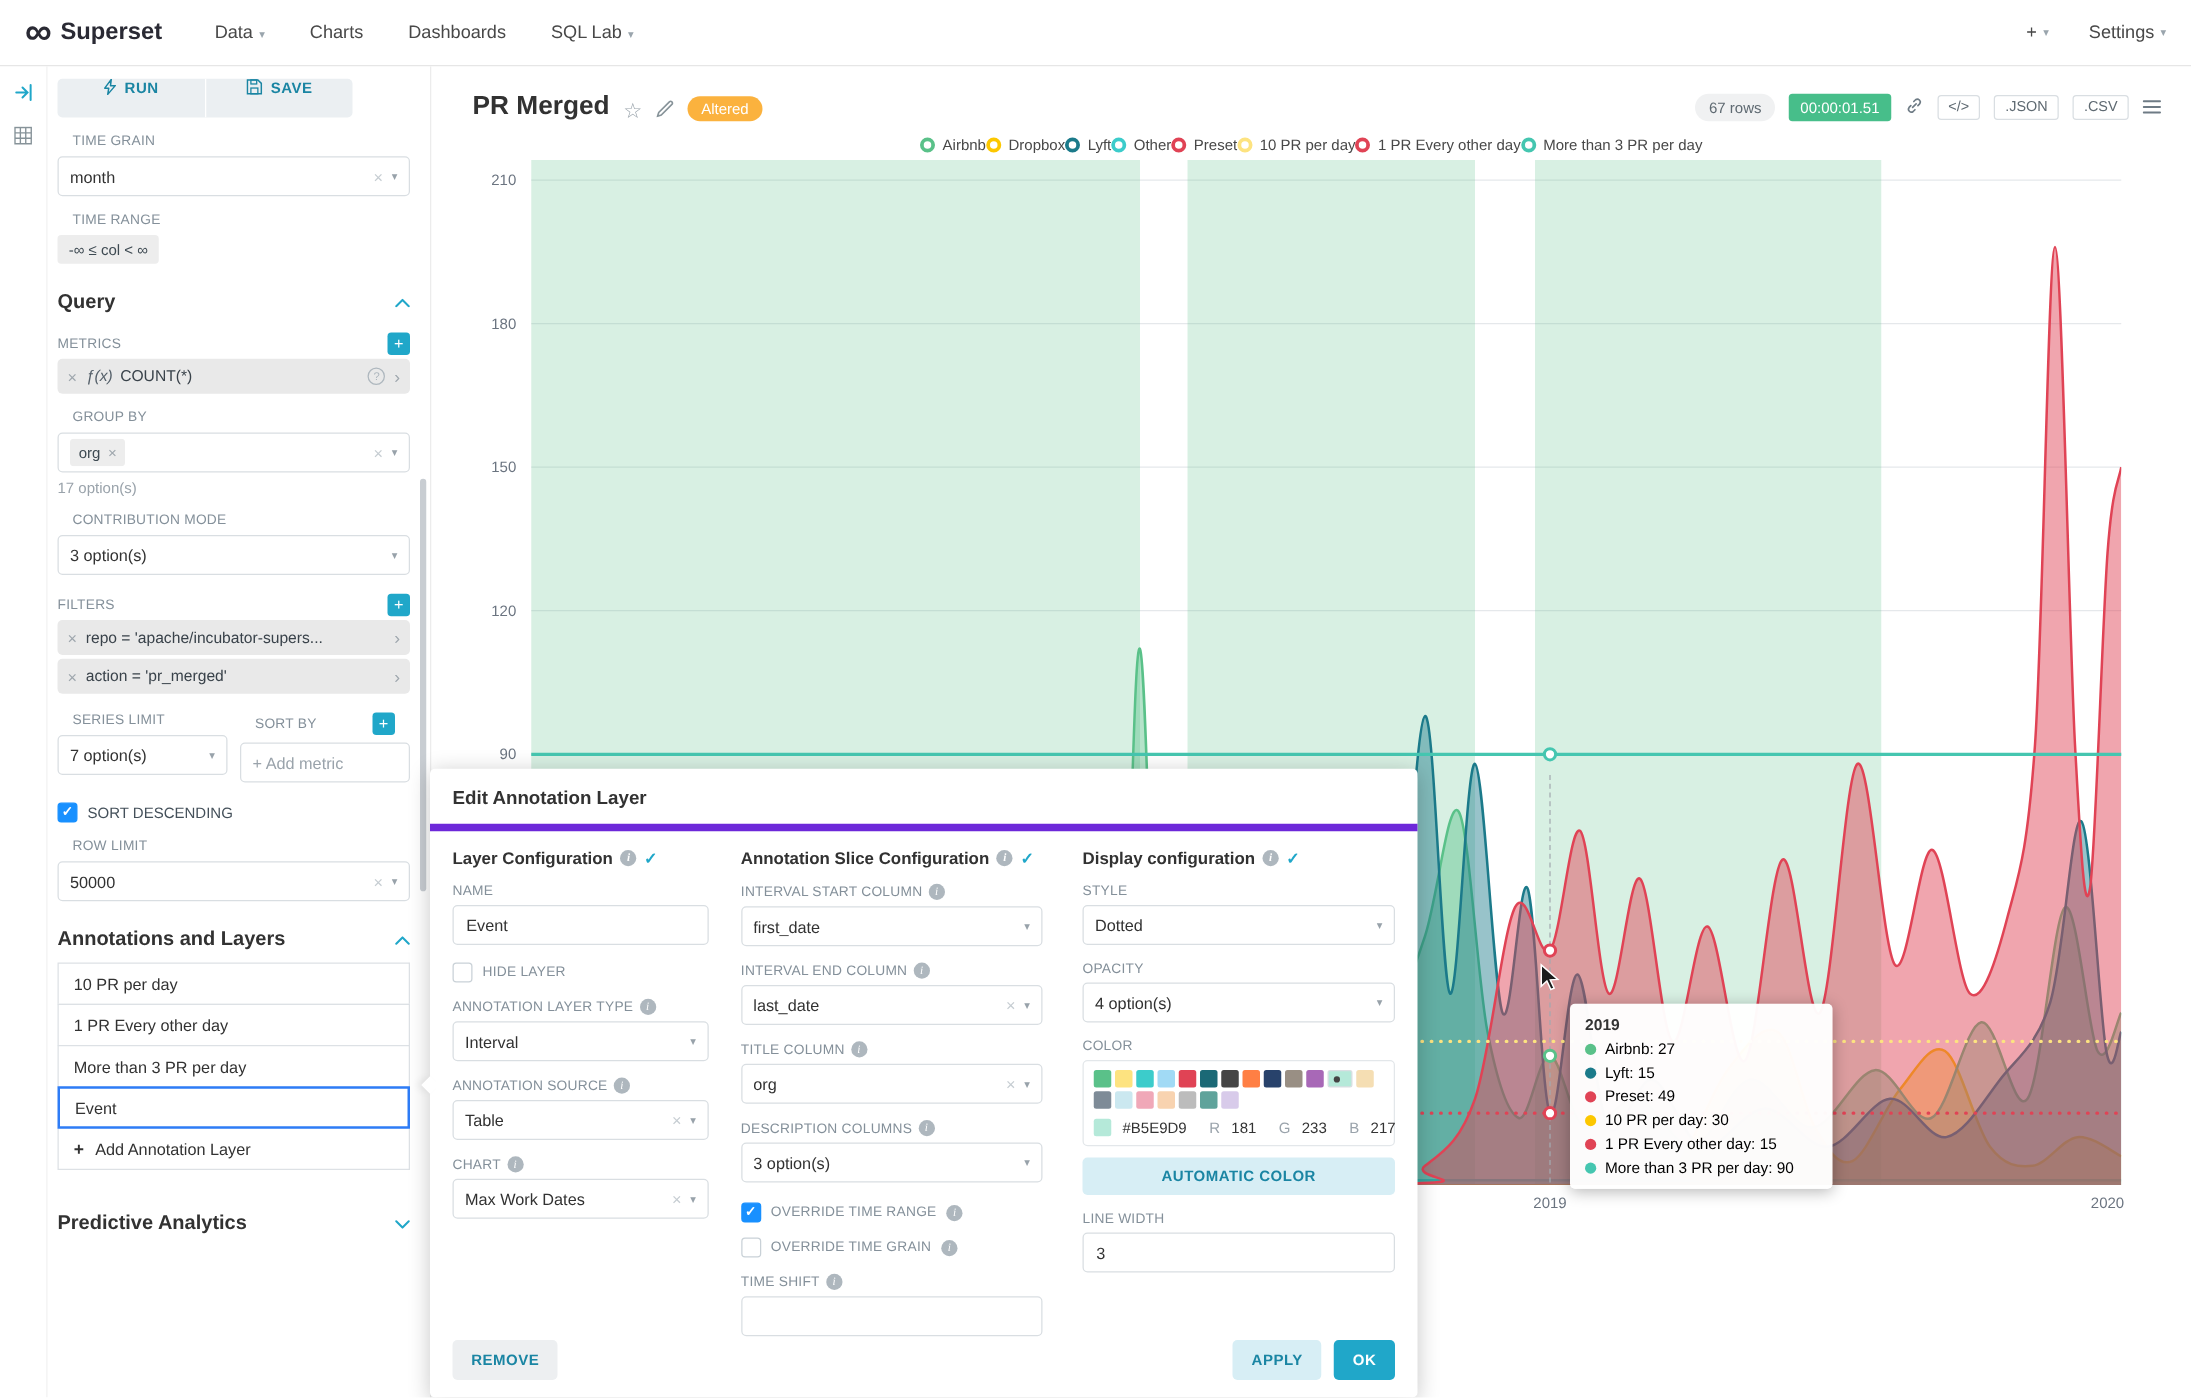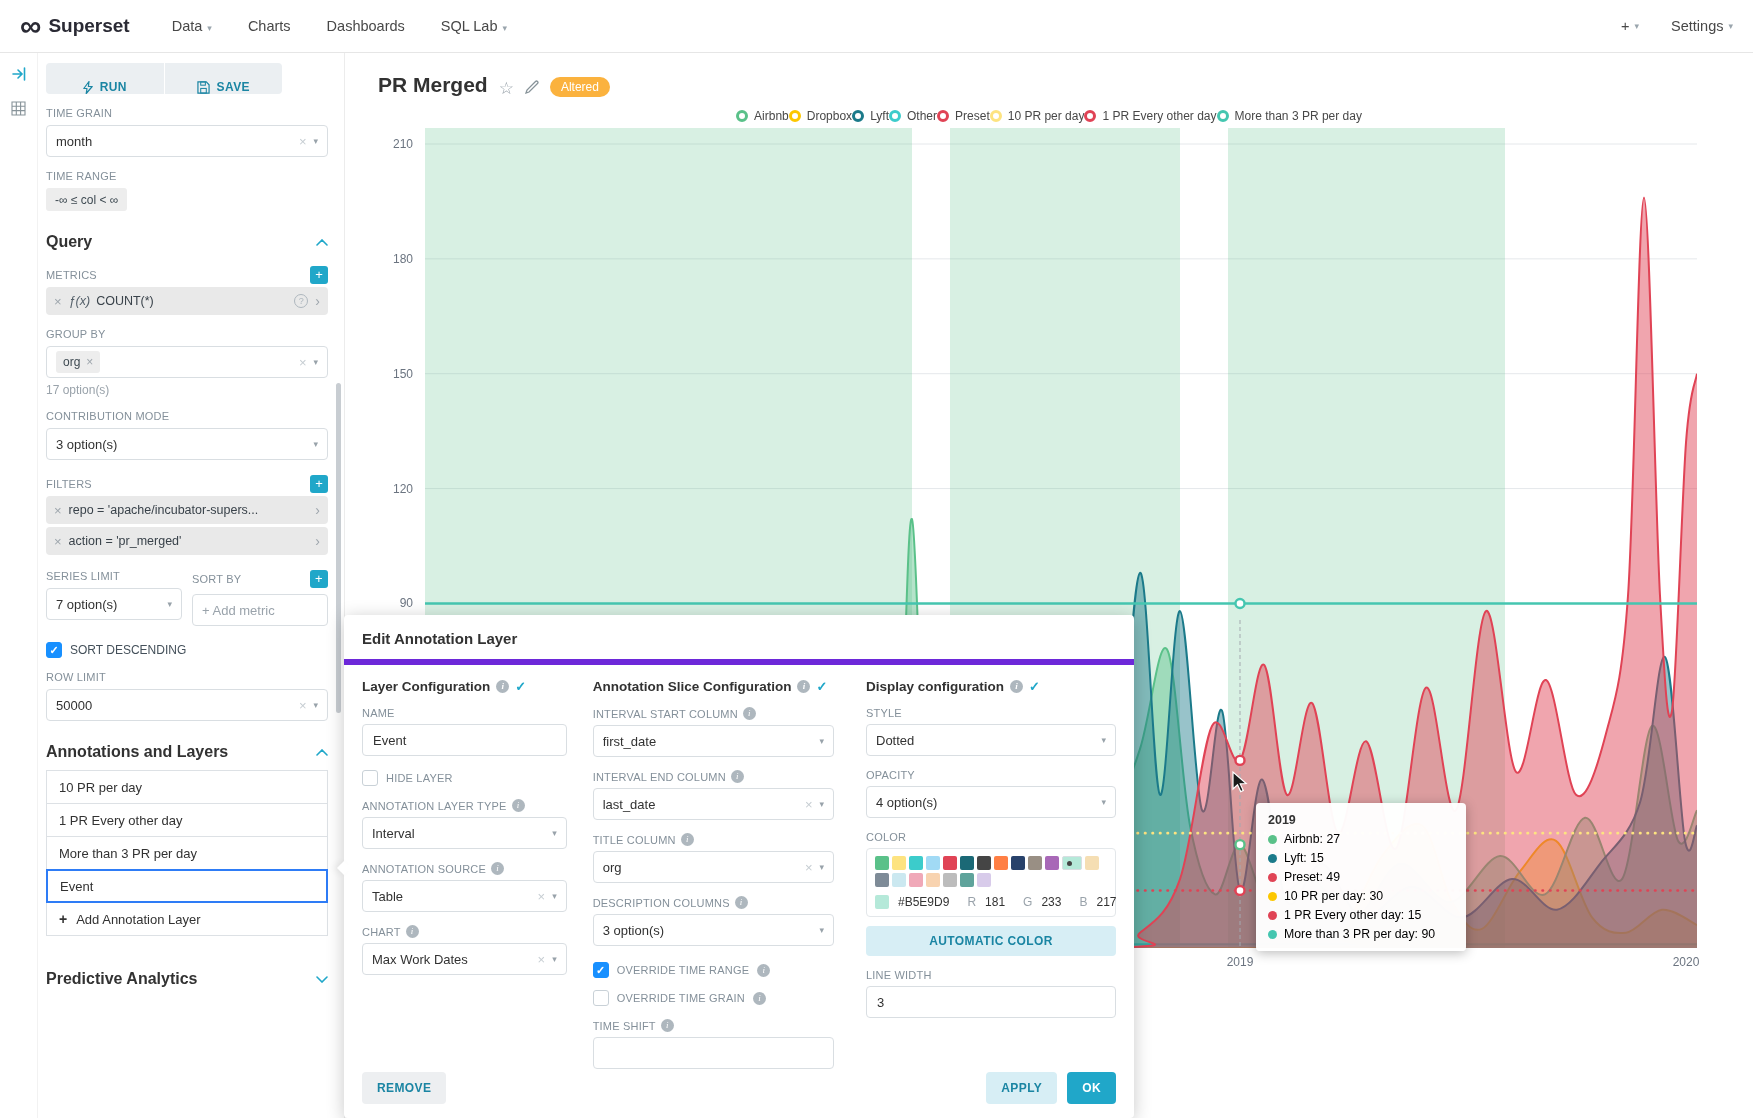--- a/index.html
+++ b/index.html
@@ -13,23 +13,23 @@
 .nav-items{display:flex;gap:36px;margin-left:42px}
 .nav-item{font-size:14.5px;color:#484848;cursor:pointer}
 .nav-right{margin-left:auto;display:flex;align-items:center;gap:32px;font-size:14.5px;color:#484848}
 .nav-plus,.nav-settings{cursor:pointer;display:flex;align-items:center}
 
 .icon-strip{position:absolute;left:0;top:53px;bottom:0;width:38px;background:#fff;border-right:1px solid #F2F2F2;display:flex;flex-direction:column;align-items:center;padding-top:13px;gap:16px;z-index:30}
 .strip-icon{cursor:pointer}
 
 .control-panel{position:absolute;left:38px;top:53px;bottom:0;width:307px;background:#fff;border-right:1px solid #ECECEC;padding:10px 16px 0 8px;z-index:25}
 .btn-row{display:flex;width:236px;height:31px;background:#EBEFF2;border-radius:4px;overflow:hidden;margin-bottom:10px}
-.btn-half{flex:1;display:flex;align-items:flex-end;justify-content:center;gap:7px;font-size:12px;font-weight:bold;letter-spacing:.4px;color:#1A85A3;cursor:pointer}
+.btn-half{flex:1;display:flex;align-items:flex-start;justify-content:center;gap:7px;font-size:12px;font-weight:bold;letter-spacing:.4px;color:#1A85A3;cursor:pointer}
 .btn-half + .btn-half{border-left:1px solid #fff}
-.ctl-label{font-size:11px;color:#84909A;margin:13px 0 6px;display:flex;align-items:center;letter-spacing:.2px}
+.ctl-label{font-size:11px;color:#84909A;margin:13px 12px 6px;display:flex;align-items:center;letter-spacing:.2px}
 .label-row{display:flex;align-items:center;justify-content:space-between;margin-top:15px}
 .label-row .ctl-label{margin:0}
 .sel{height:32px;border:1px solid #D9DEE2;border-radius:4px;background:#fff;display:flex;align-items:center;padding:0 9px;font-size:13px;color:#323232;cursor:pointer}
 .sel .grow{flex:1;white-space:nowrap;overflow:hidden}
 .sel-x{color:#C6CDD2;font-size:13px;margin-right:7px;cursor:pointer}
 .sel-caret{color:#98A2AA;font-size:9px}
 .sel-ghost{color:#9AA3AB}
 .chip{display:inline-flex;align-items:center;height:23px;background:#EDEDED;border-radius:3px;padding:0 9px;font-size:12px;color:#3E4A52}
 .inner-chip{display:inline-flex;align-items:center;gap:6px;height:22px;background:#EDEDED;border-radius:3px;padding:0 7px;font-size:12px;color:#3E4A52}
 .inner-chip .x{color:#9EA6AD;font-size:12px;cursor:pointer}
@@ -287,20 +287,37 @@
 <main class="main">
   <div class="chart-header">
     <span class="chart-title">PR Merged</span>
     <span class="hdr-icon">☆</span>
     <span class="hdr-icon">
       <svg width="14" height="14" viewBox="0 0 14 14">
           <path d="M1 13 L2 10 L10.5 1.5 a1.4 1.4 0 0 1 2 2 L4 12 Z" fill="none" stroke="#879399" stroke-width="1.3"></path>
         </svg>
     </span>
     <span class="badge-altered">Altered</span>
+    <div class="hdr-right">
+      <span class="badge-rows">67 rows</span>
+      <span class="badge-timer">00:00:01.51</span>
+      <span class="hdr-icon">
+        <svg width="15" height="15" viewBox="0 0 16 16">
+            <path d="M6.5 9.5 L9.5 6.5 M5 8 L3.5 9.5 a2.5 2.5 0 0 0 3.5 3.5 L8.5 11.5 M11 8 L12.5 6.5 a2.5 2.5 0 0 0 -3.5 -3.5 L7.5 4.5" stroke="#6E7B85" fill="none" stroke-width="1.4" stroke-linecap="round"></path>
+          </svg>
+      </span>
+      <span class="mini-chip">&lt;/&gt;</span>
+      <span class="mini-chip">.JSON</span>
+      <span class="mini-chip">.CSV</span>
+      <span class="hdr-icon">
+        <svg width="15" height="13" viewBox="0 0 15 13">
+            <path d="M1 2 h13 M1 6.5 h13 M1 11 h13" stroke="#6E7B85" stroke-width="1.6" stroke-linecap="round"></path>
+          </svg>
+      </span>
+    </div>
   </div>
   <div class="legend-row" id="legend-row">
       <div class="legend-item">
         <span class="legend-ring" style="border-color:#5AC189"></span>
         <span>Airbnb</span>
       </div>
       <div class="legend-item">
         <span class="legend-ring" style="border-color:#FCC700"></span>
         <span>Dropbox</span>
       </div>

